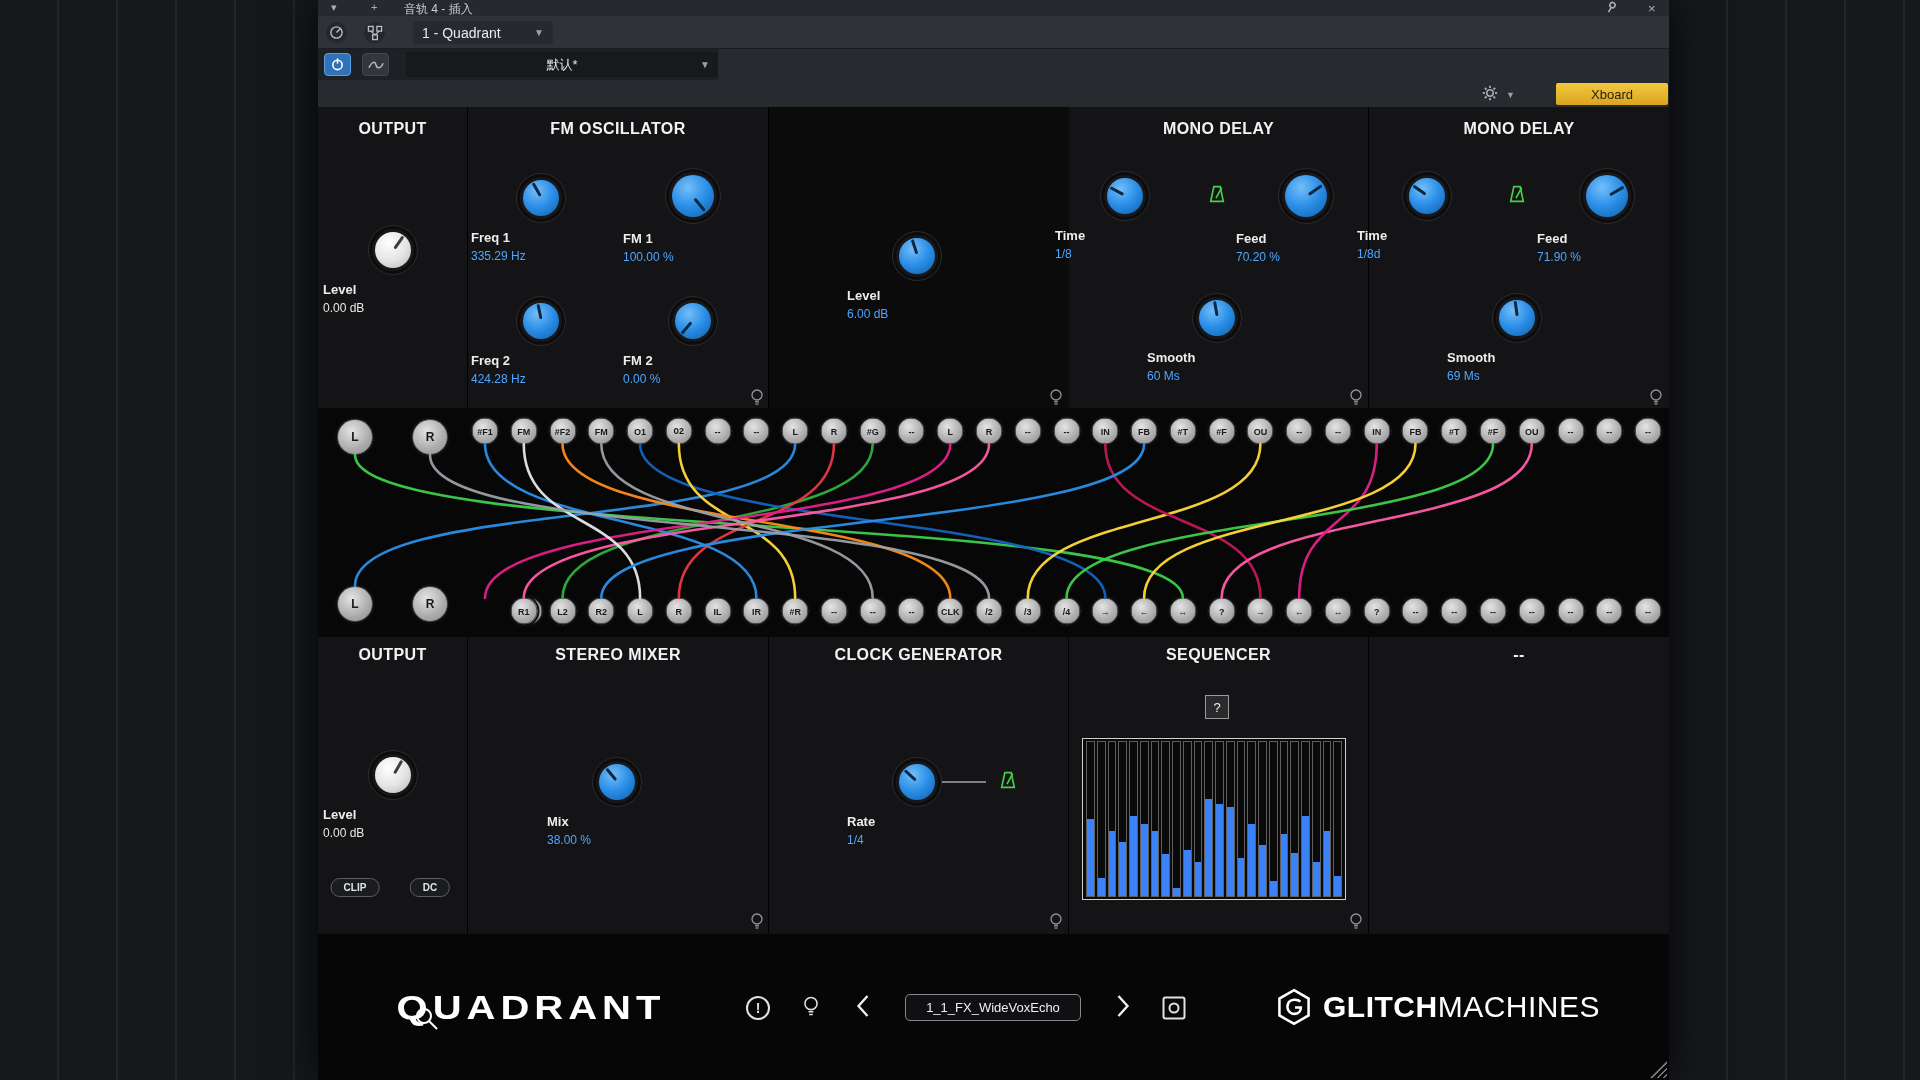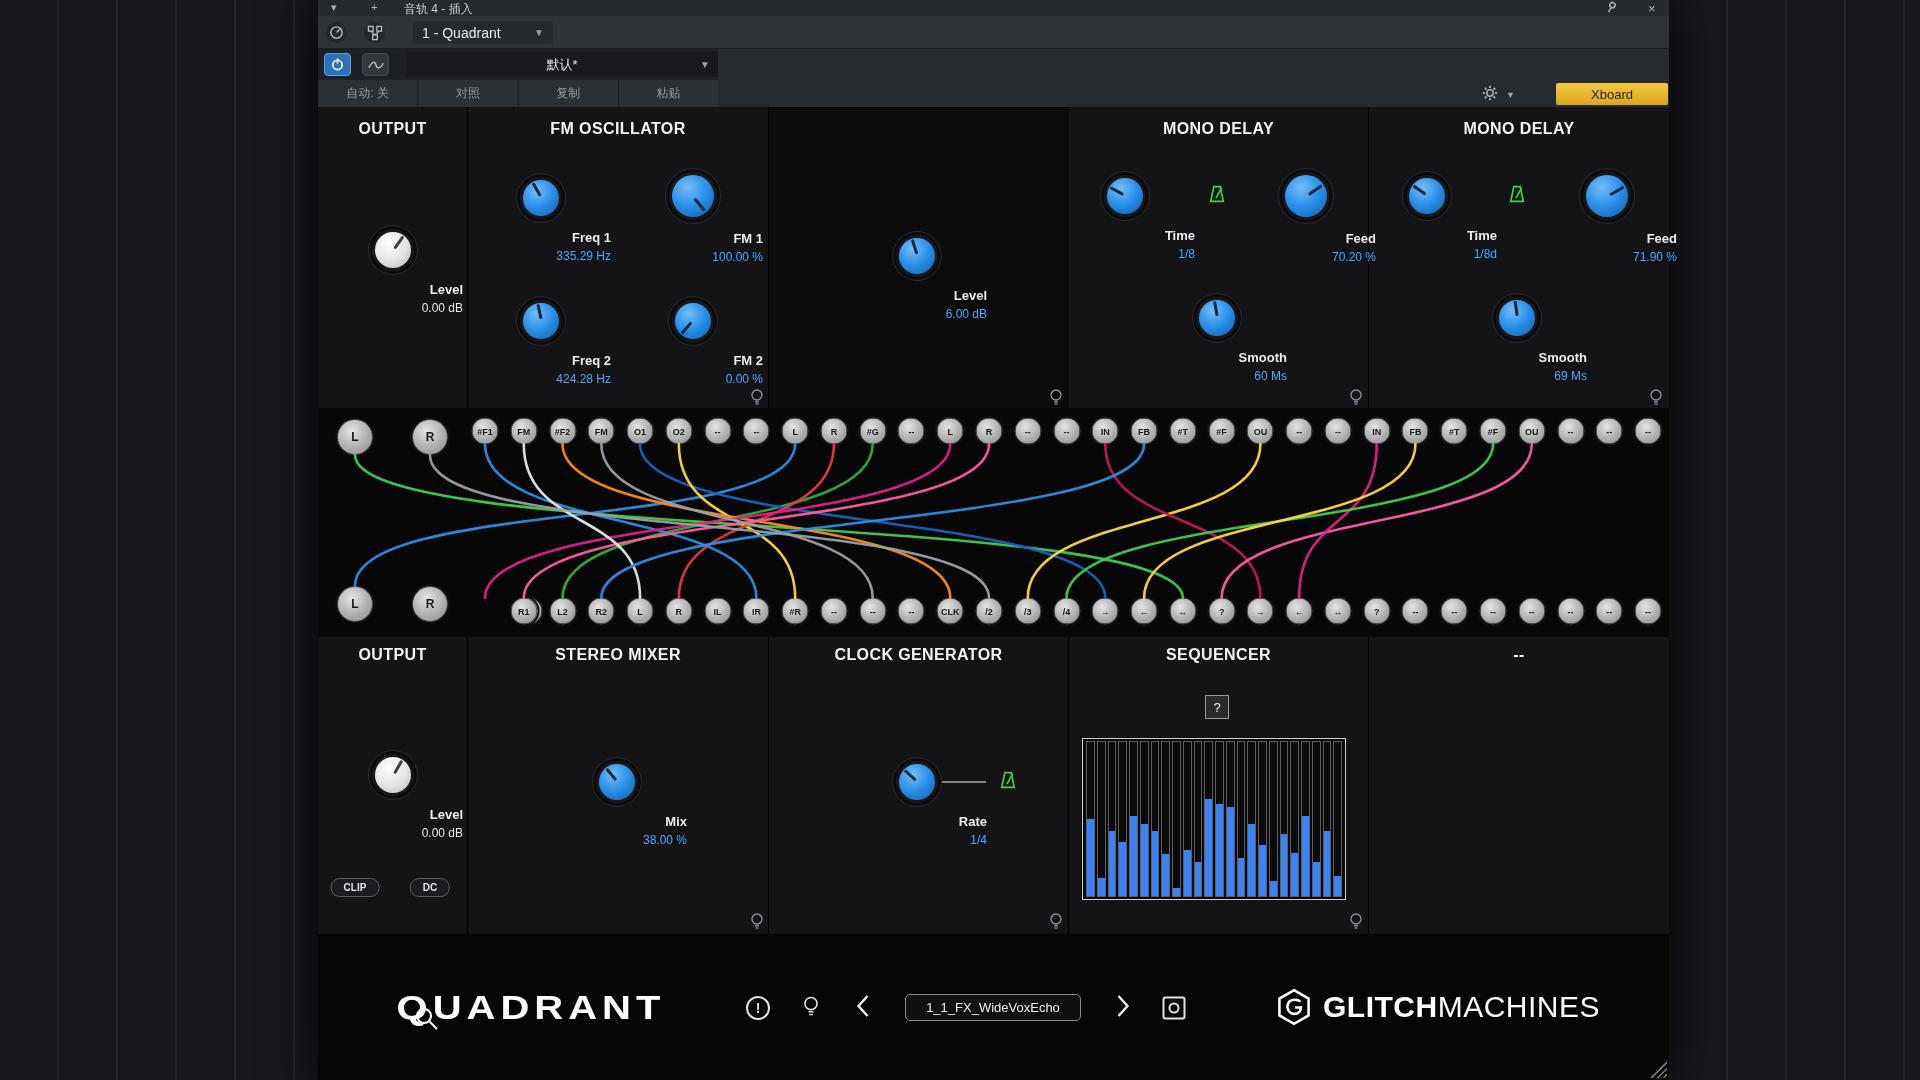--- a/index.html
+++ b/index.html
@@ -49,21 +49,21 @@
   
   .panel { position:absolute; background:#141416; border-right:1px solid #000; }
   .panel .hdr { text-align:center; font-weight:bold; font-size:16px; color:#f3f3f3; letter-spacing:.4px; }
   .row-top .hdr { padding-top:13px; } .row-bot .hdr { padding-top:9px; }
   .row-top { top:107px; height:301px; } .row-bot { top:637px; height:297px; }
   .c0 { left:0; width:150px; } .c1 { left:150px; width:301px; } .c2 { left:451px; width:300px; }
   .c3 { left:751px; width:300px; } .c4 { left:1051px; width:300px; border-right:none; }
 
   .patchbay { position:absolute; left:0; top:408px; width:100%; height:229px; background:#070708; }
 
-  .knob-group { position:absolute; width:140px; transform:translateX(-50%); text-align:right; z-index:3; }
+  .knob-group { position:absolute; width:140px; transform:translateX(-50%); text-align:left; z-index:3; }
   .knob { margin:0 auto; border-radius:50%; background:#18181b; border:1px solid #2a2a2e;
           box-shadow:inset 0 0 0 3px #0c0c0d; position:relative; }
   .inner { position:absolute; inset:6px; border-radius:50%; }
   .inner.blue  { background:radial-gradient(circle at 38% 30%, #74bef8 0%, #2b8fe8 48%, #0f5ea6 100%); }
   .inner.white { background:radial-gradient(circle at 38% 30%, #ffffff 0%, #e3e3e3 55%, #b5b5b5 100%); }
   .ptr-rot { position:absolute; inset:0; }
   .ptr { position:absolute; left:50%; top:4%; width:3px; height:40%; margin-left:-1.5px; border-radius:2px; }
   .ptr.blue { background:#0c2742; } .ptr.white { background:#3d3d3d; }
   .knob-label { margin-top:7px; font-size:13px; font-weight:bold; color:#ededed; }
   .knob-value { margin-top:4px; font-size:12px; color:#4da6ff; }
@@ -179,26 +179,20 @@
             <line x1="3.5" y1="10.5" x2="9.5" y2="10.5"></line>
           </svg>
       </span>
       <span class="mini-ic" style="left:116px;">◀</span>
       <span class="mini-ic" style="left:139px;">▶</span>
       <div class="preset-field">
         <span>默认*</span>
         <span class="preset-caret">▼</span>
       </div>
     </div>
-    <div class="host-row4">
-      <div class="seg">自动: 关</div>
-      <div class="seg">对照</div>
-      <div class="seg">复制</div>
-      <div class="seg" style="border-right:none;">粘贴</div>
-    </div>
     <div class="gear-wrap">
       <span>
         <svg width="16" height="16" viewBox="0 0 16 16" fill="none" stroke="#a8aeb6" stroke-width="1.5">
             <circle cx="8" cy="8" r="3.2"></circle>
             <g stroke-width="1.8">
               <line x1="8" y1="0.8" x2="8" y2="3"></line>
               <line x1="8" y1="13" x2="8" y2="15.2"></line>
               <line x1="0.8" y1="8" x2="3" y2="8"></line>
               <line x1="13" y1="8" x2="15.2" y2="8"></line>
               <line x1="2.9" y1="2.9" x2="4.5" y2="4.5"></line>
@@ -470,21 +464,21 @@
   <div id="patch-layer" style="position:absolute; inset:0;">
       <div class="port large" style="left: 37px; top: 437px;">L</div>
       <div class="port large" style="left: 112px; top: 437px;">R</div>
       <div class="port large" style="left: 37px; top: 604px;">L</div>
       <div class="port large" style="left: 112px; top: 604px;">R</div>
       <div class="port small" style="left: 167px; top: 431px;">#F1</div>
       <div class="port small" style="left: 205.77px; top: 431px;">FM</div>
       <div class="port small" style="left: 244.54px; top: 431px;">#F2</div>
       <div class="port small" style="left: 283.31px; top: 431px;">FM</div>
       <div class="port small" style="left: 322.08px; top: 431px;">O1</div>
-      <div class="port small" style="left: 360.85px; top: 431px;">O2</div>
+      <div class="port small" style="left: 360.85px; top: 431px; font-family: Liberation Mono, monospace;">O2</div>
       <div class="port small" style="left: 399.62px; top: 431px;">--</div>
       <div class="port small" style="left: 438.39px; top: 431px;">--</div>
       <div class="port small" style="left: 477.16px; top: 431px;">L</div>
       <div class="port small" style="left: 515.93px; top: 431px;">R</div>
       <div class="port small" style="left: 554.7px; top: 431px;">#G</div>
       <div class="port small" style="left: 593.47px; top: 431px;">--</div>
       <div class="port small" style="left: 632.24px; top: 431px;">L</div>
       <div class="port small" style="left: 671.01px; top: 431px;">R</div>
       <div class="port small" style="left: 709.78px; top: 431px;">--</div>
       <div class="port small" style="left: 748.55px; top: 431px;">--</div>

